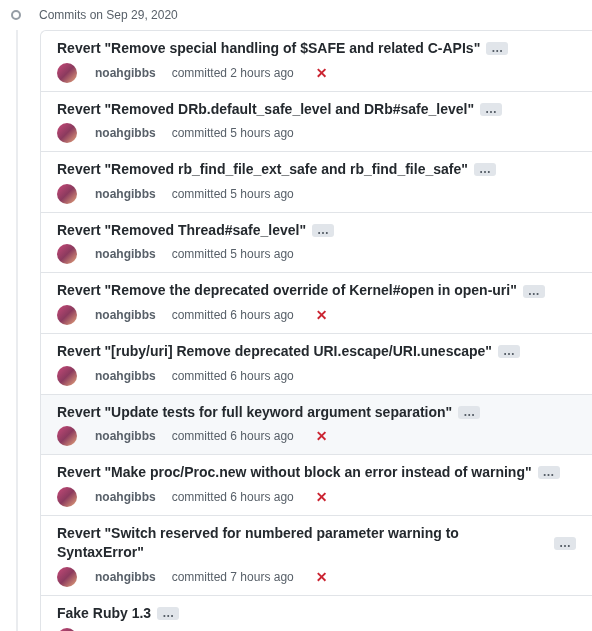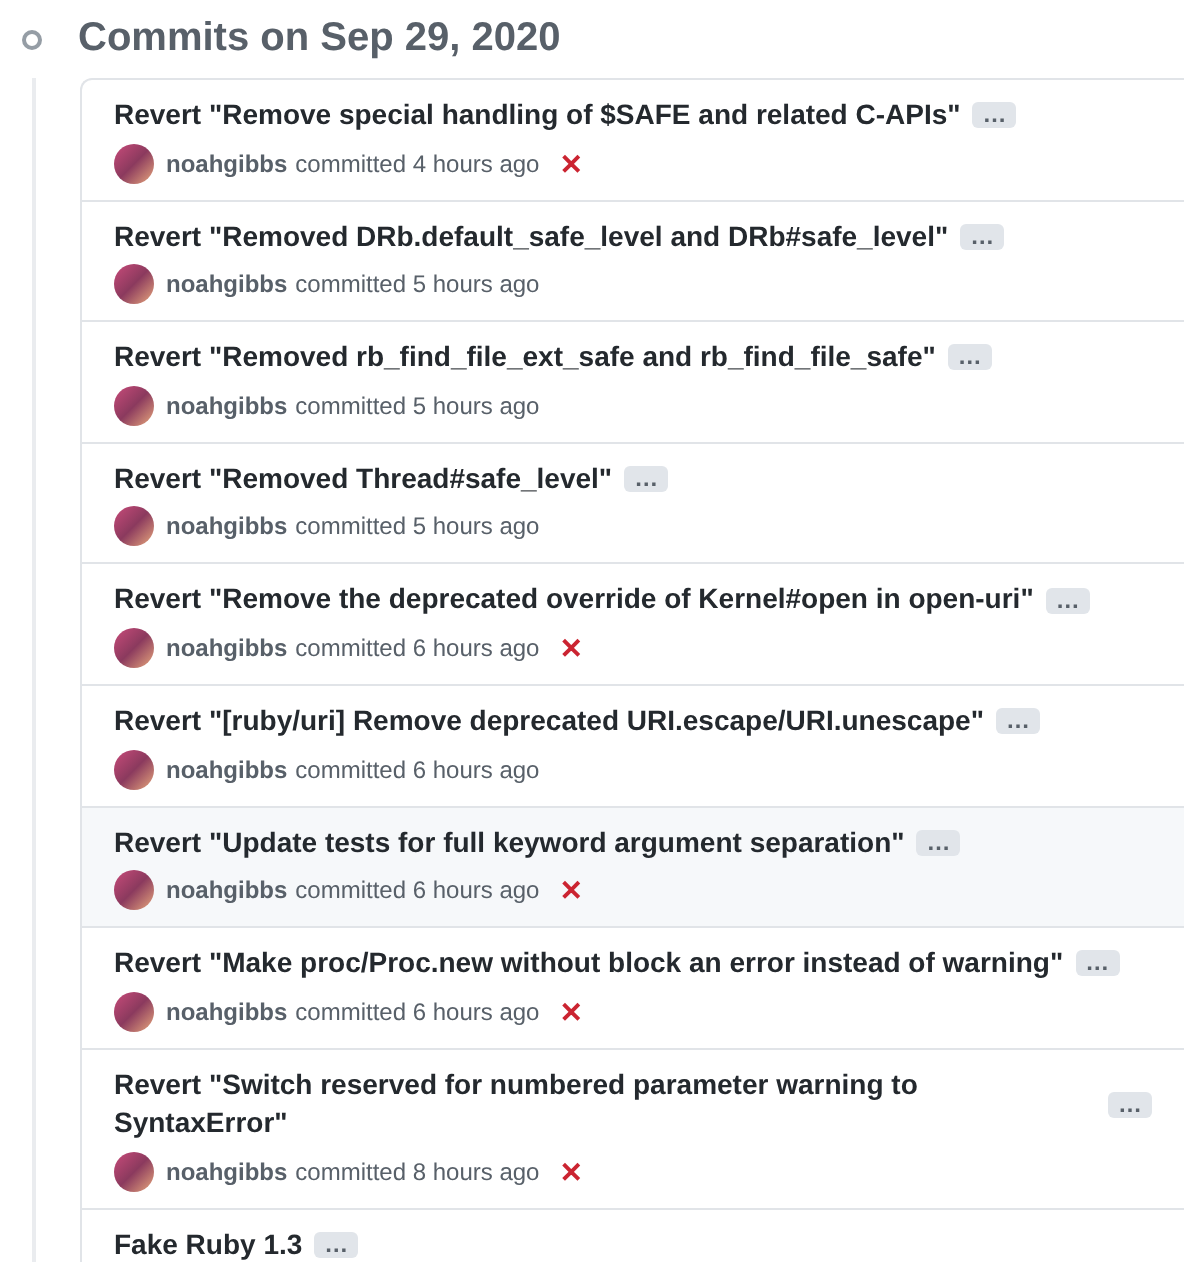--- a/index.html
+++ b/index.html
@@ -23,22 +23,21 @@
       width: 10px;
       height: 10px;
       border: 2px solid #959da5;
       border-radius: 50%;
       background: #fff;
       flex-shrink: 0;
     }
     .date-text {
       margin-left: 18px;
       color: #586069;
-      font-size: 20px;
-      font-weight: bold;
+      font-size: 12px;
     }
     .timeline {
       margin-left: 0px;
       border-left: 2px solid #eaecef;
       padding-left: 22px;
     }
     .commits-group {
       border: 1px solid #e1e4e8;
       border-radius: 6px;
       border-right: none;
@@ -80,21 +79,21 @@
       font-size: 12px;
       font-weight: 600;
       display: inline-flex;
       align-items: center;
       justify-content: center;
       flex-shrink: 0;
     }
     .commit-meta {
       display: flex;
       align-items: center;
-      gap: 4px;
+      gap: 16px;
       font-size: 12px;
       color: #586069;
       text-align: right;
     }
     .avatar {
       width: 20px;
       height: 20px;
       border-radius: 50%;
       background: linear-gradient(135deg, #c94b7a 0%, #8b3a5e 50%, #e8a87c 100%);
       flex-shrink: 0;
@@ -122,21 +121,21 @@
   <div class="timeline">
     <div class="commits-group" id="commits-group">
         <div class="commit-item">
           <div class="commit-title-row">
             <a class="commit-title">Revert "Remove special handling of $SAFE and related C-APIs"</a>
             <button class="ellipsis-btn">…</button>
           </div>
           <div class="commit-meta">
             <span class="avatar"></span>
             <a class="author">noahgibbs</a>
-            <span> committed 4 hours ago</span>
+            <span> committed 2 hours ago</span>
             <span class="status-x">✕</span>
           </div>
         </div>
         <div class="commit-item">
           <div class="commit-title-row">
             <a class="commit-title">Revert "Removed DRb.default_safe_level and DRb#safe_level"</a>
             <button class="ellipsis-btn">…</button>
           </div>
           <div class="commit-meta">
             <span class="avatar"></span>
@@ -214,21 +213,21 @@
           </div>
         </div>
         <div class="commit-item">
           <div class="commit-title-row">
             <a class="commit-title">Revert "Switch reserved for numbered parameter warning to SyntaxError"</a>
             <button class="ellipsis-btn">…</button>
           </div>
           <div class="commit-meta">
             <span class="avatar"></span>
             <a class="author">noahgibbs</a>
-            <span> committed 8 hours ago</span>
+            <span> committed 7 hours ago</span>
             <span class="status-x">✕</span>
           </div>
         </div>
         <div class="commit-item">
           <div class="commit-title-row">
             <a class="commit-title">Fake Ruby 1.3</a>
             <button class="ellipsis-btn">…</button>
           </div>
           <div class="commit-meta">
             <span class="avatar"></span>

